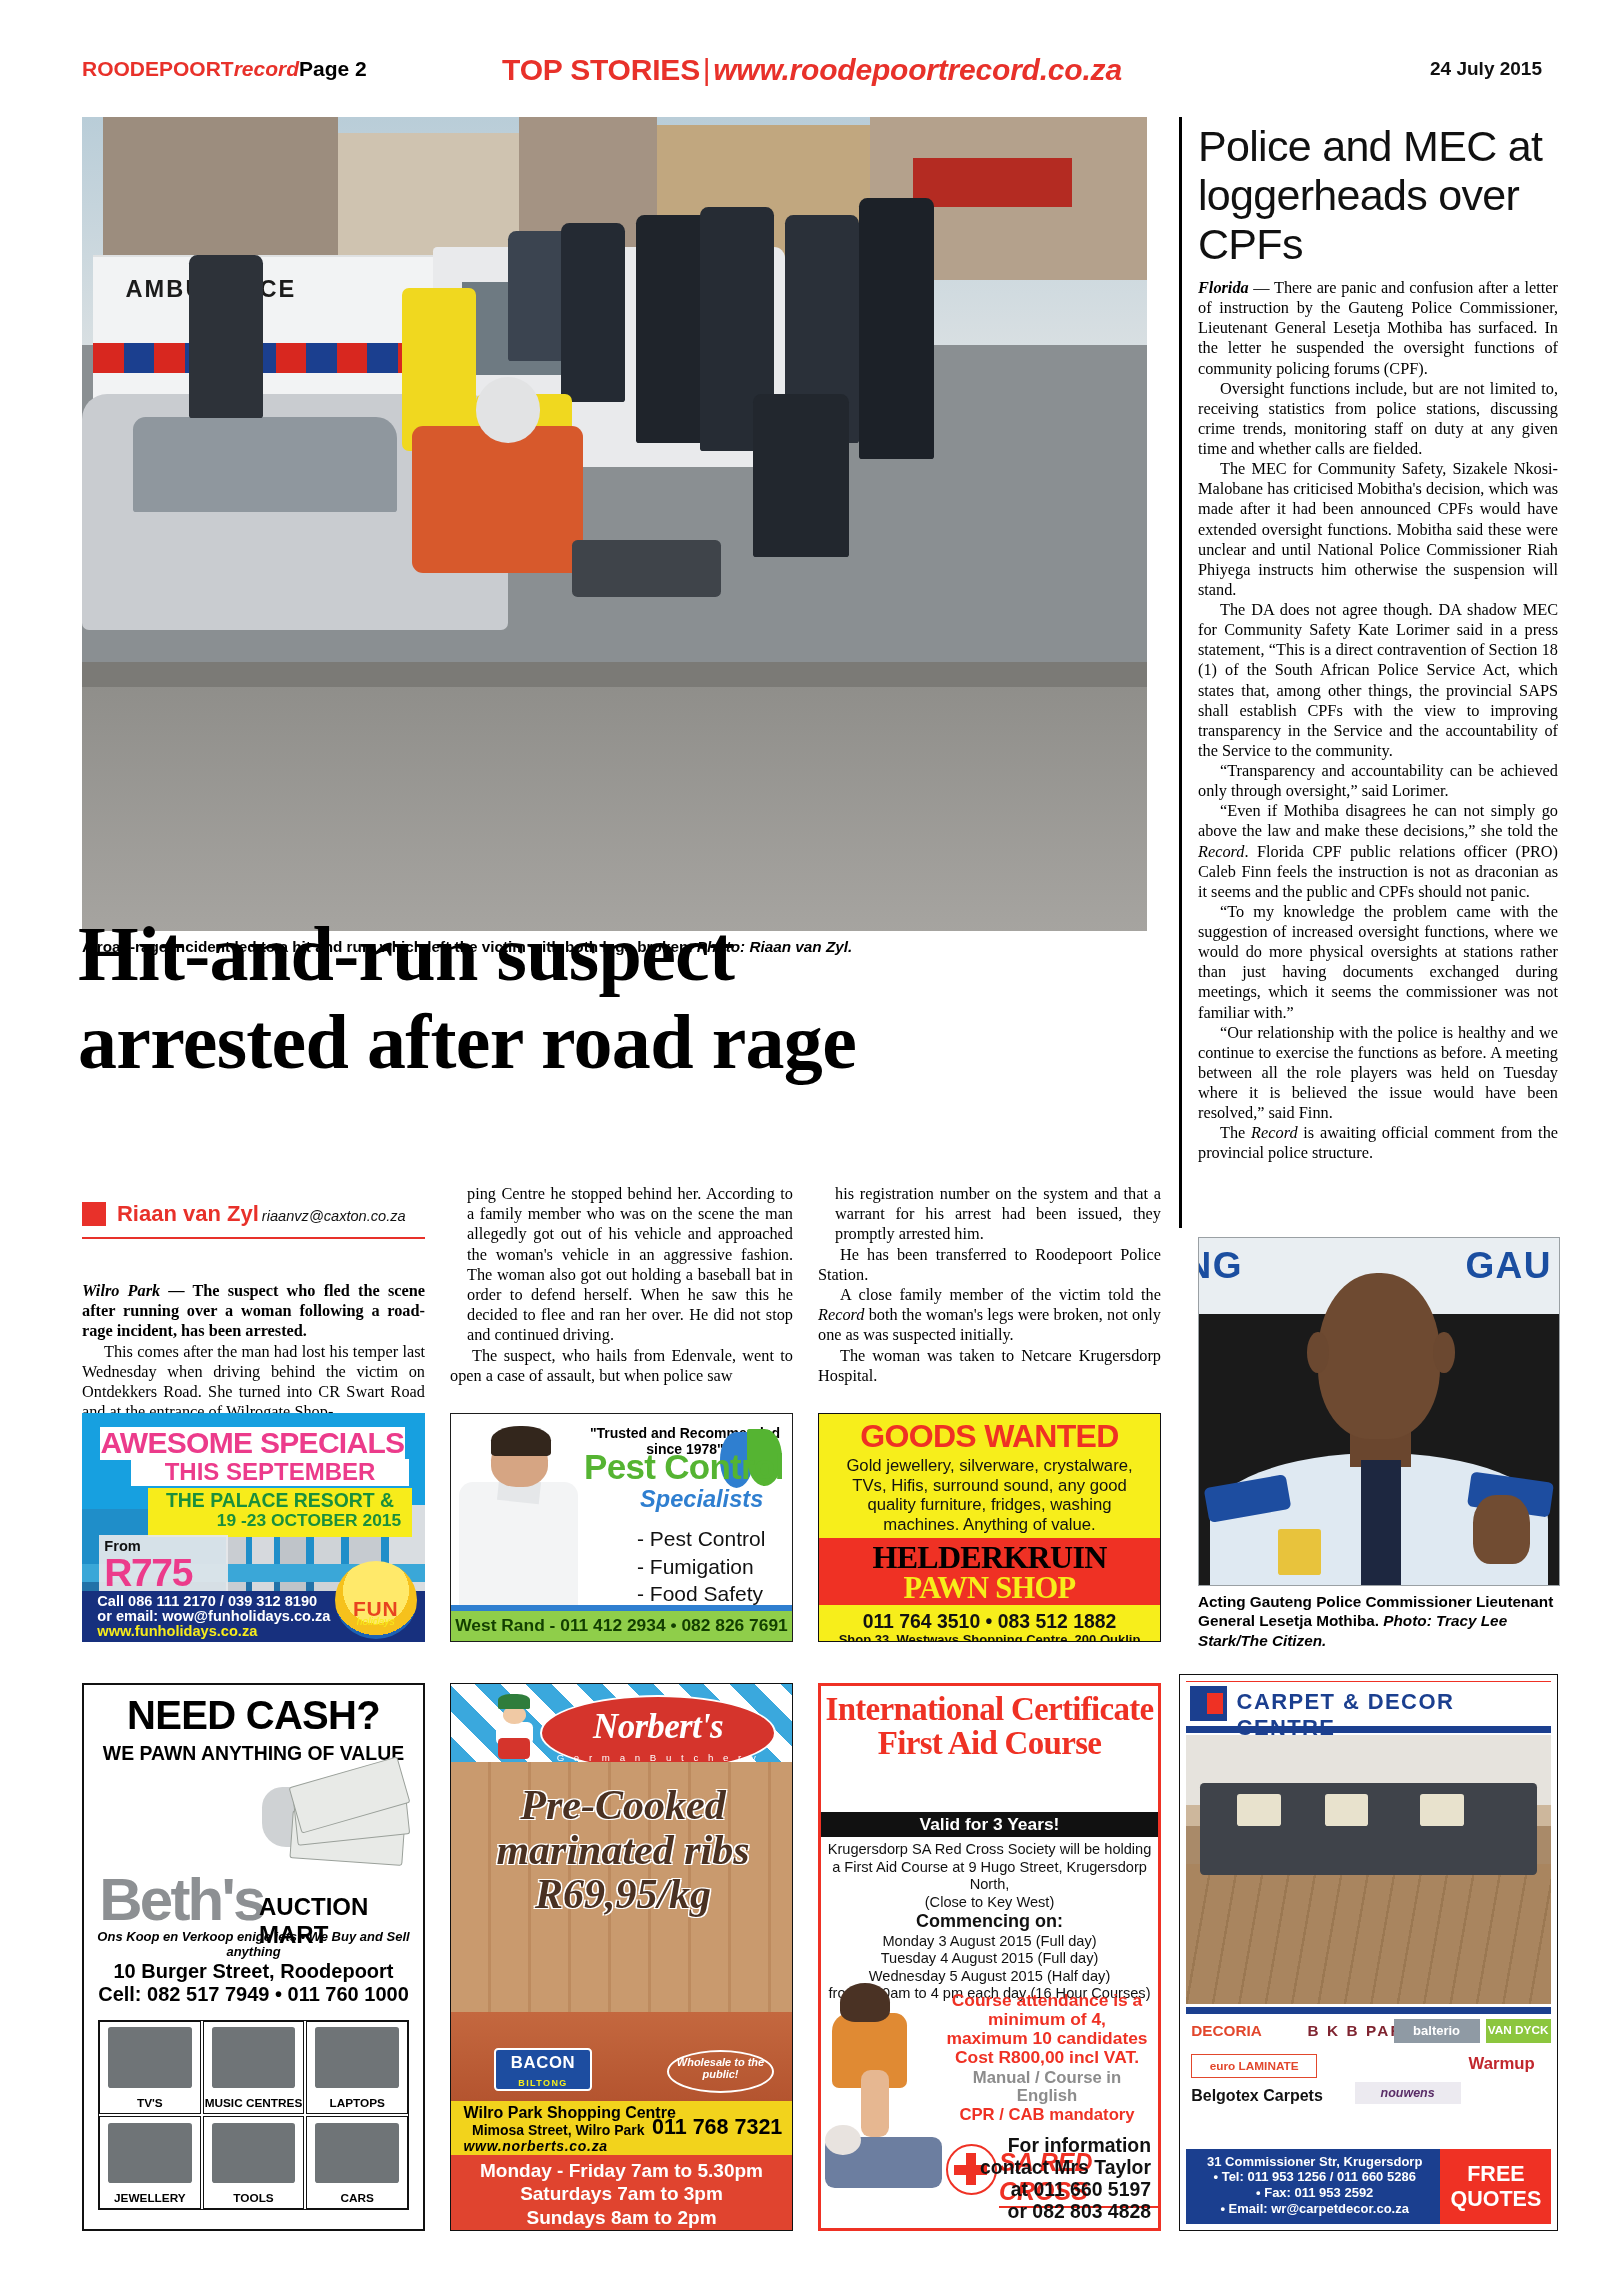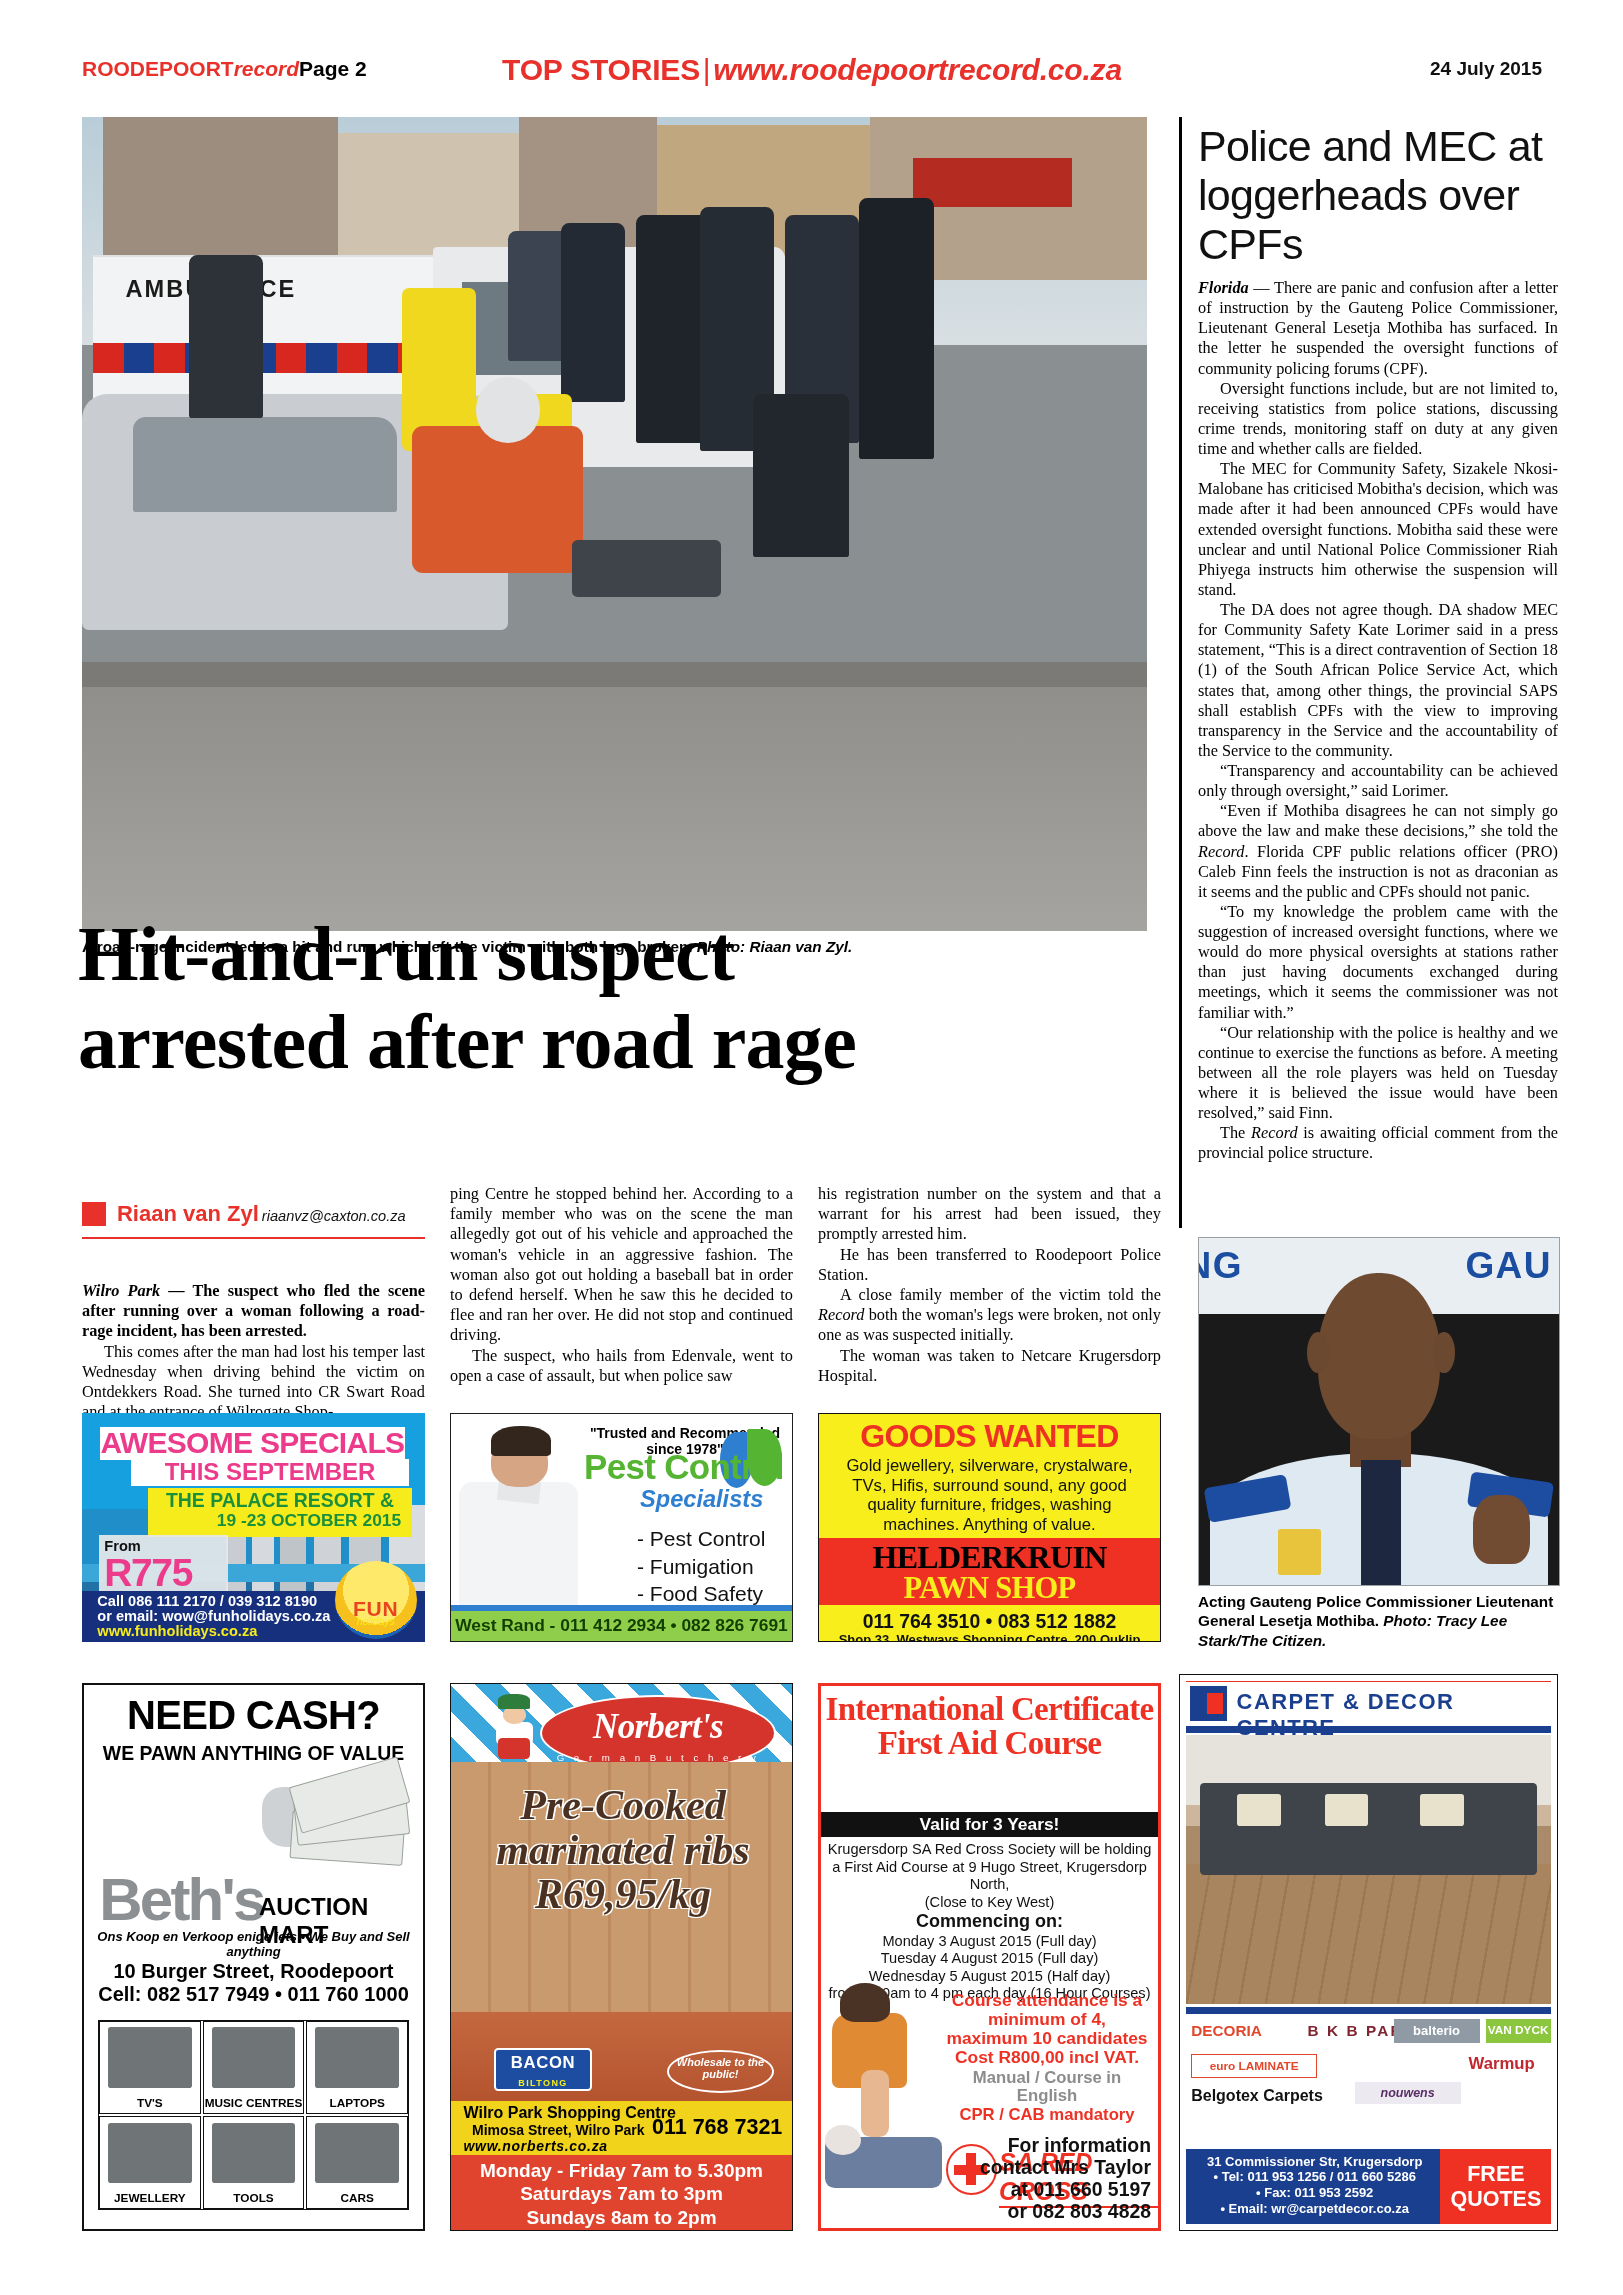--- a/index.html
+++ b/index.html
@@ -65,21 +65,21 @@
   .byline .nm{display:inline-block;}
   .byline .nm .who{font-size:22px;font-weight:bold;color:#e8312a;line-height:1.05;}
   .byline .nm .mail{font-size:14.6px;font-style:italic;color:#111;margin-top:1.4px;}
   .byline .rule{margin-top:11px;width:343px;height:2.1px;background:#e8312a;}
 
   
   .story{position:absolute;top:1281px;font-family:"Liberation Serif",serif;font-size:16.3px;line-height:1.24;text-align:justify;color:#000;}
   .story p{margin:0;text-indent:1.35em;}
   .story p.first{text-indent:0;font-weight:bold;}
   .story p.first i{font-style:italic;}
-  .story p.nofirst{text-indent:0;}
+  .story p.nofirst{text-indent:0;margin-left:17px;}
   .c-a{left:82px;width:343px;}
   .c-b{left:450px;width:343px;top:1184px;}
   .c-c{left:818px;width:343px;top:1184px;}
 
   
   .rail{position:absolute;left:1179px;top:117px;width:2.8px;height:1111px;background:#000;}
   .cpf-head{position:absolute;left:1198px;top:122px;width:361px;font-size:43px;line-height:1.14;font-weight:normal;letter-spacing:-0.7px;color:#111;}
   .cpf-body{position:absolute;left:1198px;top:278px;width:360px;font-family:"Liberation Serif",serif;font-size:16.3px;line-height:1.235;text-align:justify;color:#000;}
   .cpf-body p{margin:0;text-indent:1.35em;}
   .cpf-body p.nofirst{text-indent:0;}

